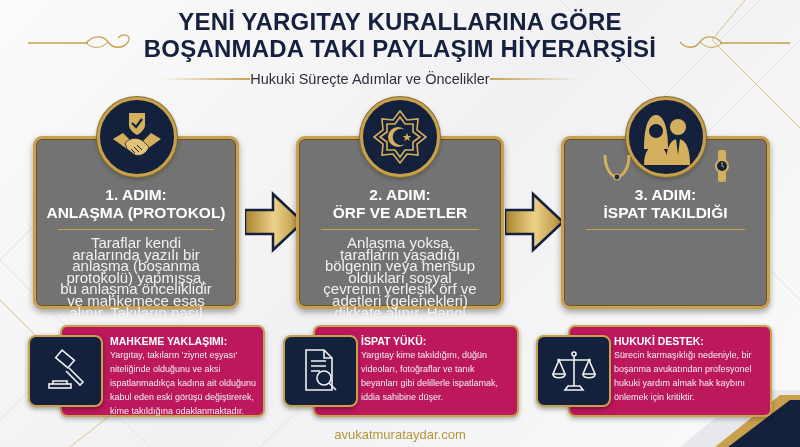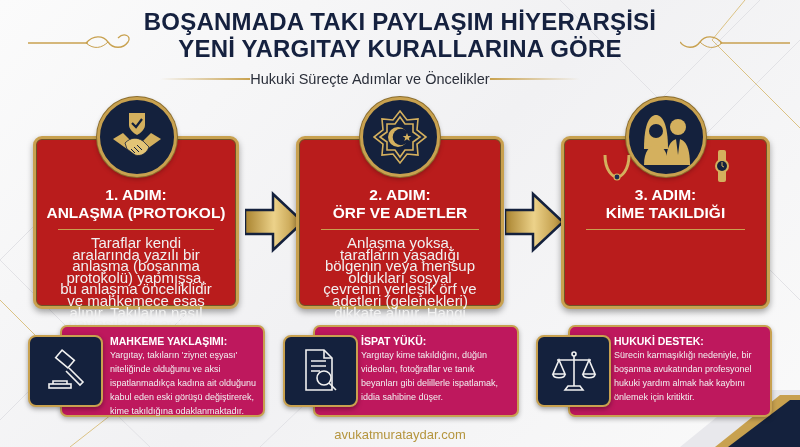--- a/index.html
+++ b/index.html
@@ -27,21 +27,21 @@
   .subtitle-row .rule.r { background: linear-gradient(90deg, #c9a24f, rgba(200,160,70,0)); }
   .subtitle {
     color: #2b2f3a; font-size: 14.5px;
     font-family: "Liberation Sans", sans-serif;
   }
   .flourish { position: absolute; z-index: 2; }
 
   
   .card {
     position: absolute; top: 136px; height: 173px;
-    background: #b91c1c;
+    background: #737373;
     border: 3px solid #c8a14f;
     border-radius: 9px;
     box-shadow: 0 3px 6px rgba(0,0,0,0.35), inset 0 0 0 1px #6d5527;
     z-index: 3; text-align: center;
   }
   .card .step {
     font-family: "Liberation Sans", sans-serif; font-weight: bold;
     font-size: 15.5px; line-height: 18px; color: #fff; margin-top: 47px;
   }
   .card .divider { height: 1px; background: #c8a14f; margin: 7px 22px 7px; }
@@ -118,22 +118,22 @@
   <path d="M58 11 C65 3,75 3,80 10 C85 17,95 17,100 10 C104 4,96 0,90 6" stroke="#c8a14f" stroke-width="1.3" fill="none"></path>
   <path d="M58 11 C66 18,74 16,80 10" stroke="#c8a14f" stroke-width="1" fill="none"></path>
 </svg>
 <svg class="flourish" style="left:680px;top:32px" width="110" height="22" viewBox="0 0 110 22">
   <path d="M110 11 L40 11" stroke="#c8a14f" stroke-width="1.5"></path>
   <path d="M42 11 C35 3,25 3,20 10 C15 17,5 17,0 10" stroke="#c8a14f" stroke-width="1.3" fill="none"></path>
   <path d="M42 11 C34 18,26 16,20 10" stroke="#c8a14f" stroke-width="1" fill="none"></path>
 </svg>
 
 <div class="title">
+  <div>YENİ YARGITAY KURALLARINA GÖRE</div>
   <div>BOŞANMADA TAKI PAYLAŞIM HİYERARŞİSİ</div>
-  <div>YENİ YARGITAY KURALLARINA GÖRE</div>
 </div>
 <div class="subtitle-row">
   <span class="rule"></span>
   <span class="subtitle">Hukuki Süreçte Adımlar ve Öncelikler</span>
   <span class="rule r"></span>
 </div>
 
 <svg class="arrow" style="left:245px;top:190px" width="60" height="64" viewBox="0 0 60 64">
   <defs>
     <linearGradient id="ag" x1="0" x2="1">
@@ -183,21 +183,21 @@
     </g>
     <circle cx="27" cy="29" r="10" fill="#d4b05e"></circle>
     <circle cx="30" cy="29" r="8.3" fill="#14213d"></circle>
     <path d="M36 25 L37.2 28 L40.3 28 L37.8 30 L38.7 33 L36 31.2 L33.3 33 L34.2 30 L31.7 28 L34.8 28 Z" fill="#d4b05e"></path>
   </svg>
 </div>
 
 <div class="card" style="left:561px;width:209px;">
   <div class="step">
     <div>3. ADIM:</div>
-    <div>KİME TAKILDIĞI</div>
+    <div>İSPAT TAKILDIĞI</div>
   </div>
   <div class="divider"></div>
 </div>
 <div class="medallion" style="left:626px;top:97px;">
   <svg width="60" height="56" viewBox="0 0 60 56">
     <path d="M8 40 C8 14,14 6,20 6 C26 6,32 14,32 40 Z" fill="#d4b05e"></path>
     <circle cx="20" cy="22" r="7" fill="#14213d"></circle>
     <path d="M8 56 C8 42,14 36,20 36 C26 36,32 42,32 56 Z" fill="#d4b05e"></path>
     <circle cx="42" cy="18" r="8" fill="#d4b05e"></circle>
     <path d="M30 56 C30 36,36 30,42 30 C48 30,54 36,54 56 Z" fill="#d4b05e"></path>

